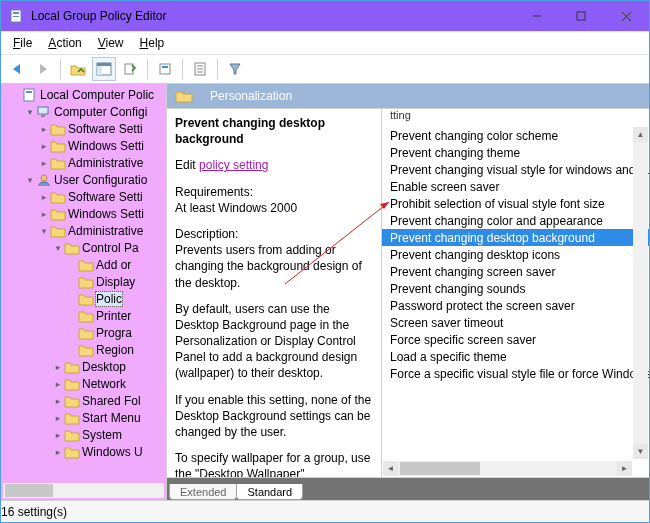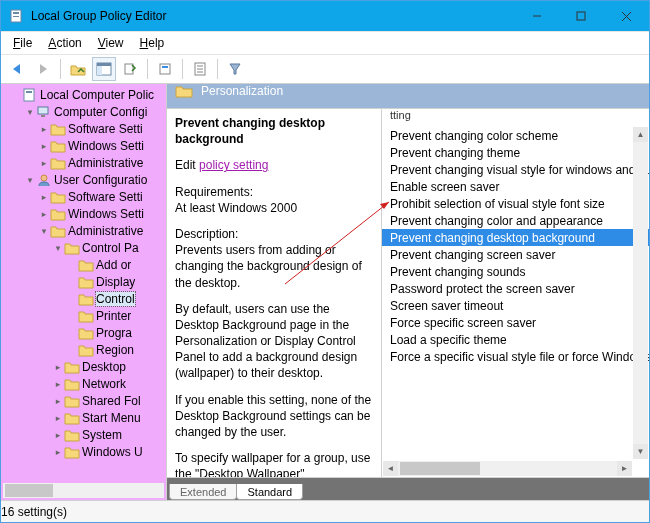--- a/index.html
+++ b/index.html
@@ -1,17 +1,17 @@
 <!DOCTYPE html>
 <html><head>
 <meta charset="utf-8">
 <style>
 html,body{margin:0;padding:0;font-family:"Segoe UI",Tahoma,sans-serif;font-size:12px;color:#000;background:#fff;overflow:hidden}
 .window{width:650px;height:523px;border:1px solid #4aa0e0;box-sizing:border-box;display:flex;flex-direction:column;position:relative}
-.titlebar{height:30px;background:#0ea5e9;display:flex;align-items:center;padding-left:8px;border-bottom:1px solid #e5e5e5}
+.titlebar{height:30px;background:#8b5cf6;display:flex;align-items:center;padding-left:8px;border-bottom:1px solid #e5e5e5}
 .titlebar .ticon{width:16px;height:16px;margin-right:6px}
 .title{flex:1;color:#000}
 .winbtns{display:flex;height:100%}
 .winbtn{width:44px;display:flex;align-items:center;justify-content:center;color:#000}
 .winbtn.close{width:46px}
 .winbtn svg{stroke:#333}
 .menubar{height:22px;display:flex;align-items:center;padding:0 6px;gap:4px;border-bottom:1px solid #e5e5e5}
 .menuitem{padding:2px 6px}
 .menuitem u{text-decoration:underline}
 .toolbar{height:28px;display:flex;align-items:center;padding:0 4px;gap:2px;border-bottom:1px solid #d0d0d0}
@@ -22,21 +22,21 @@
 .tree{width:156px;border-right:1px solid #d0d0d0;overflow:hidden;position:relative;padding:2px 0 0 9px;background:#f0abfc}
 .tree .row{display:flex;align-items:center;height:17px;white-space:nowrap;padding-right:2px}
 .tree .tw{width:12px;display:inline-flex;justify-content:center;color:#666;font-size:9px}
 .tree .pad{display:inline-block}
 .tree .ic{width:16px;height:14px;display:inline-flex;align-items:center;justify-content:center;margin-right:2px}
 .tree .lbl{overflow:hidden;text-overflow:clip}
 .tree .row.sel .lbl{background:#d9e8f7;outline:1px dotted #666}
 .tree .hscroll{position:absolute;left:2px;right:2px;bottom:2px;height:15px;background:#f0f0f0;display:flex;align-items:center}
 .tree .hscroll .th{width:48px;height:13px;background:#c8c8c8;margin-left:2px}
 .right{flex:1;display:flex;flex-direction:column;min-width:0;position:relative}
-.panehdr{height:24px;background:#9BB6D6;display:flex;align-items:flex-start;color:#fff;padding-left:8px;gap:8px}
+.panehdr{height:24px;background:#9BB6D6;display:flex;align-items:center;color:#fff;padding-left:8px;gap:17px}
 .split{flex:1;display:flex;min-height:0;border-top:1px solid #d0d0d0}
 .desc{width:198px;padding:6px 8px;border-right:1px solid #d0d0d0;overflow:hidden;line-height:1.35;position:relative}
 .desc .pname{font-weight:700;margin-bottom:10px}
 .desc a{color:#a21caf;text-decoration:underline}
 .desc p{margin:0 0 10px}
 .list{flex:1;position:relative;overflow:hidden;background:#fff}
 .list .colhdr{height:16px;color:#333;padding-left:8px;font-size:11px}
 .list .items{position:absolute;top:18px;left:0;right:0;bottom:18px;overflow:hidden}
 .list .item{height:17px;display:flex;align-items:center;padding-left:8px;white-space:nowrap}
 .list .item.sel{background:#2e8be6;color:#fff}
@@ -277,21 +277,21 @@
             <span class="lbl">Display</span>
           </div>
           <div class="row sel">
             <span class="pad" style="width:56px"></span>
             <span class="tw"></span>
             <span class="ic">
               <svg width="16" height="14">
                 <path class="fold" d="M1 3h5l1 2h8v8H1z"></path>
               </svg>
             </span>
-            <span class="lbl">Control</span>
+            <span class="lbl">Polic</span>
           </div>
           <div class="row">
             <span class="pad" style="width:56px"></span>
             <span class="tw"></span>
             <span class="ic">
               <svg width="16" height="14">
                 <path class="fold" d="M1 3h5l1 2h8v8H1z"></path>
               </svg>
             </span>
             <span class="lbl">Printer</span>
@@ -404,20 +404,21 @@
       <div class="list">
         <div class="colhdr">tting</div>
         <div class="items" id="listhost">
               <div class="item">Prevent changing color scheme</div>
               <div class="item">Prevent changing theme</div>
               <div class="item">Prevent changing visual style for windows and butto</div>
               <div class="item">Enable screen saver</div>
               <div class="item">Prohibit selection of visual style font size</div>
               <div class="item">Prevent changing color and appearance</div>
               <div class="item sel">Prevent changing desktop background</div>
+              <div class="item">Prevent changing desktop icons</div>
               <div class="item">Prevent changing screen saver</div>
               <div class="item">Prevent changing sounds</div>
               <div class="item">Password protect the screen saver</div>
               <div class="item">Screen saver timeout</div>
               <div class="item">Force specific screen saver</div>
               <div class="item">Load a specific theme</div>
               <div class="item">Force a specific visual style file or force Windows Clas</div>
             </div>
         <div class="vscroll">
           <div class="ar">▲</div>

